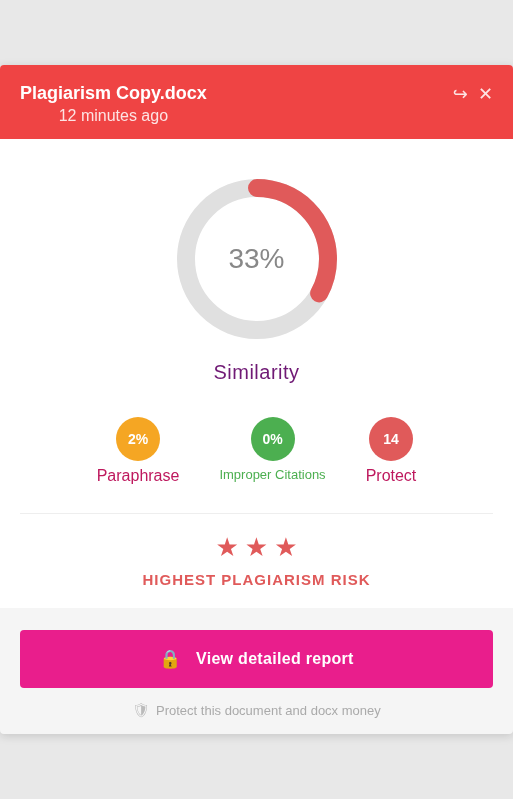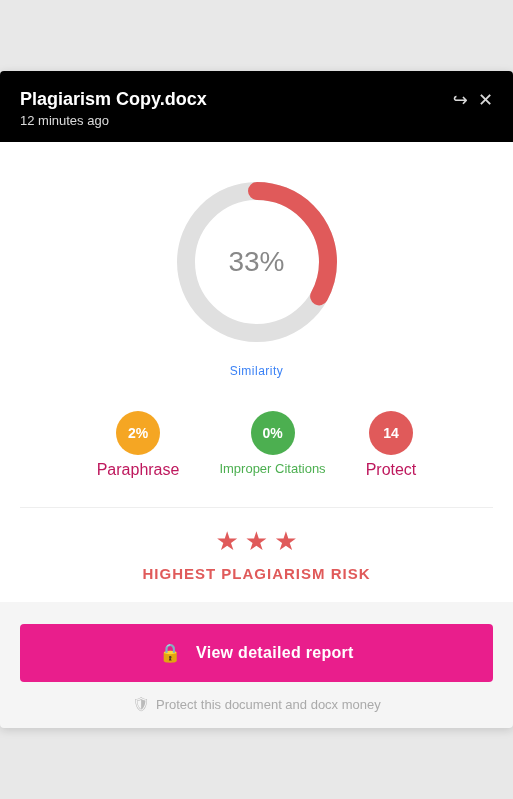--- a/index.html
+++ b/index.html
@@ -15,42 +15,43 @@
 
     .card {
       width: 513px;
       background: #f5f5f5;
       border-radius: 4px;
       overflow: hidden;
       box-shadow: 0 2px 10px rgba(0,0,0,0.15);
     }
 
     .card-header {
-      background: #000000;
+      background: #ef4444;
       padding: 18px 20px 14px 20px;
       display: flex;
       justify-content: space-between;
       align-items: flex-start;
     }
 
     .header-title-block {
       display: flex;
       flex-direction: column;
     }
 
     .header-title {
       color: white;
       font-size: 18px;
       font-weight: 600;
     }
 
     .header-subtitle {
       color: rgba(255,255,255,0.85);
-      font-size: 13px;
+      font-size: 16px;
       margin-top: 3px;
+      text-align: center;
     }
 
     .header-actions {
       display: flex;
       align-items: center;
       gap: 10px;
     }
 
     .header-icon {
       color: rgba(255,255,255,0.85);
@@ -101,22 +102,22 @@
       position: absolute;
       top: 50%;
       left: 50%;
       transform: translate(-50%, -50%);
       font-size: 28px;
       color: #888;
       font-weight: 400;
     }
 
     .similarity-label {
-      font-size: 12px;
-      color: #3b82f6;
+      font-size: 20px;
+      color: #701a75;
       margin-bottom: 33px;
       letter-spacing: 0.5px;
     }
 
     
     .stats-row {
       display: flex;
       justify-content: center;
       gap: 40px;
       margin-bottom: 10px;

